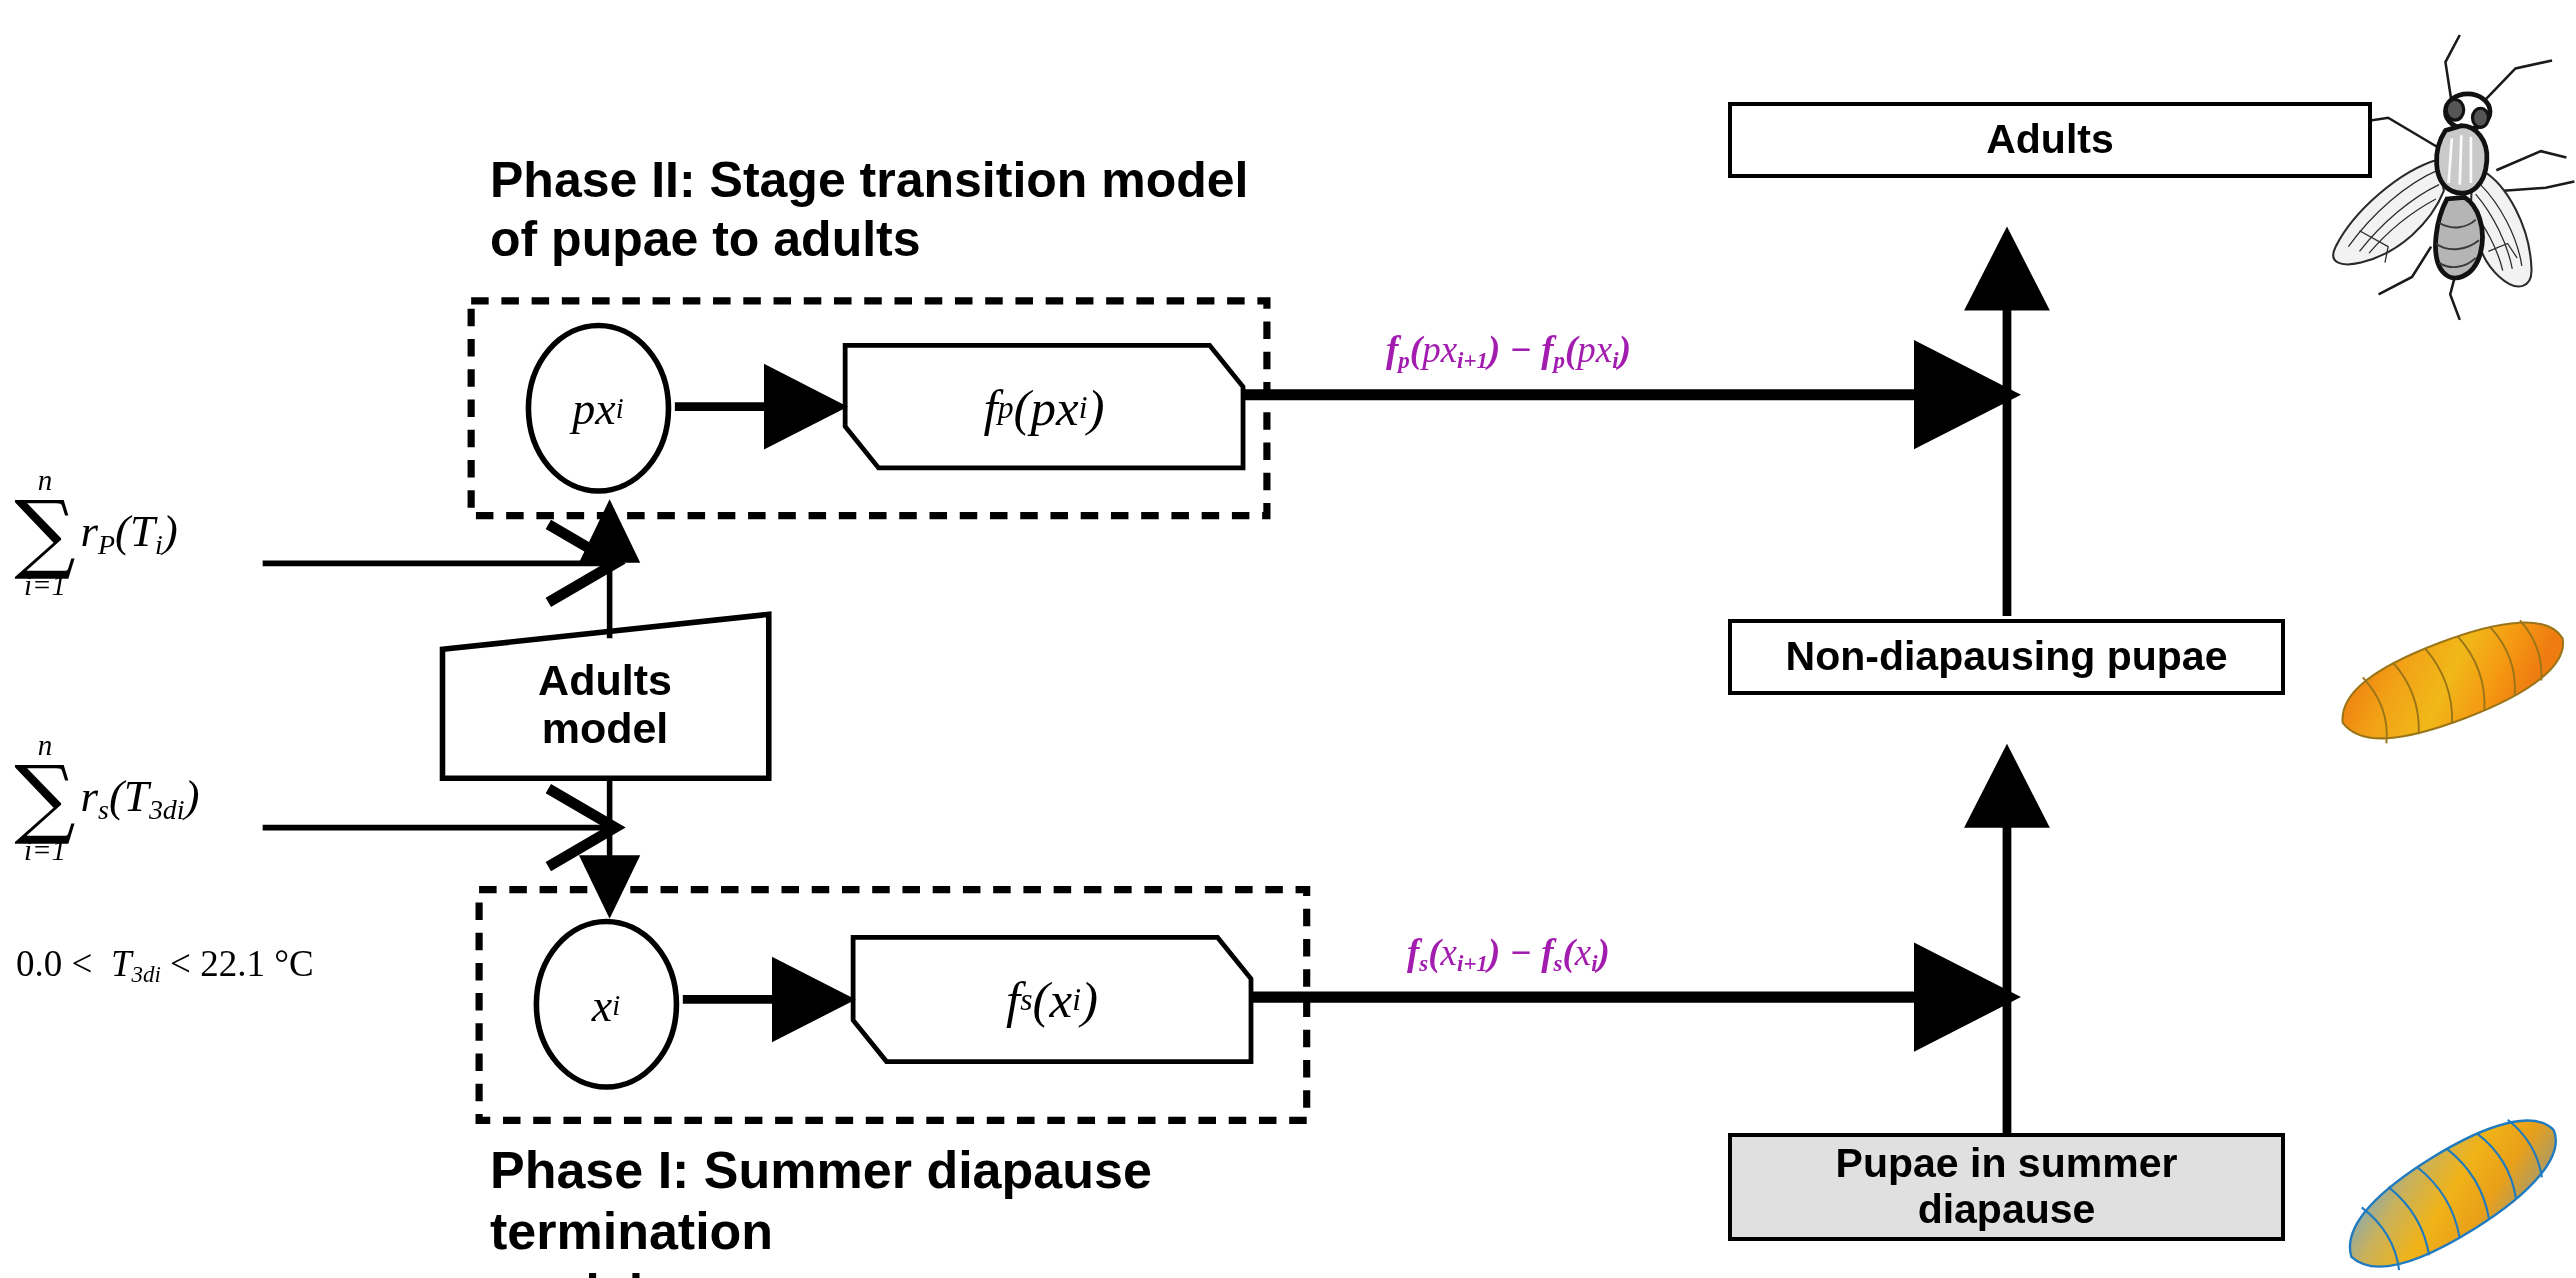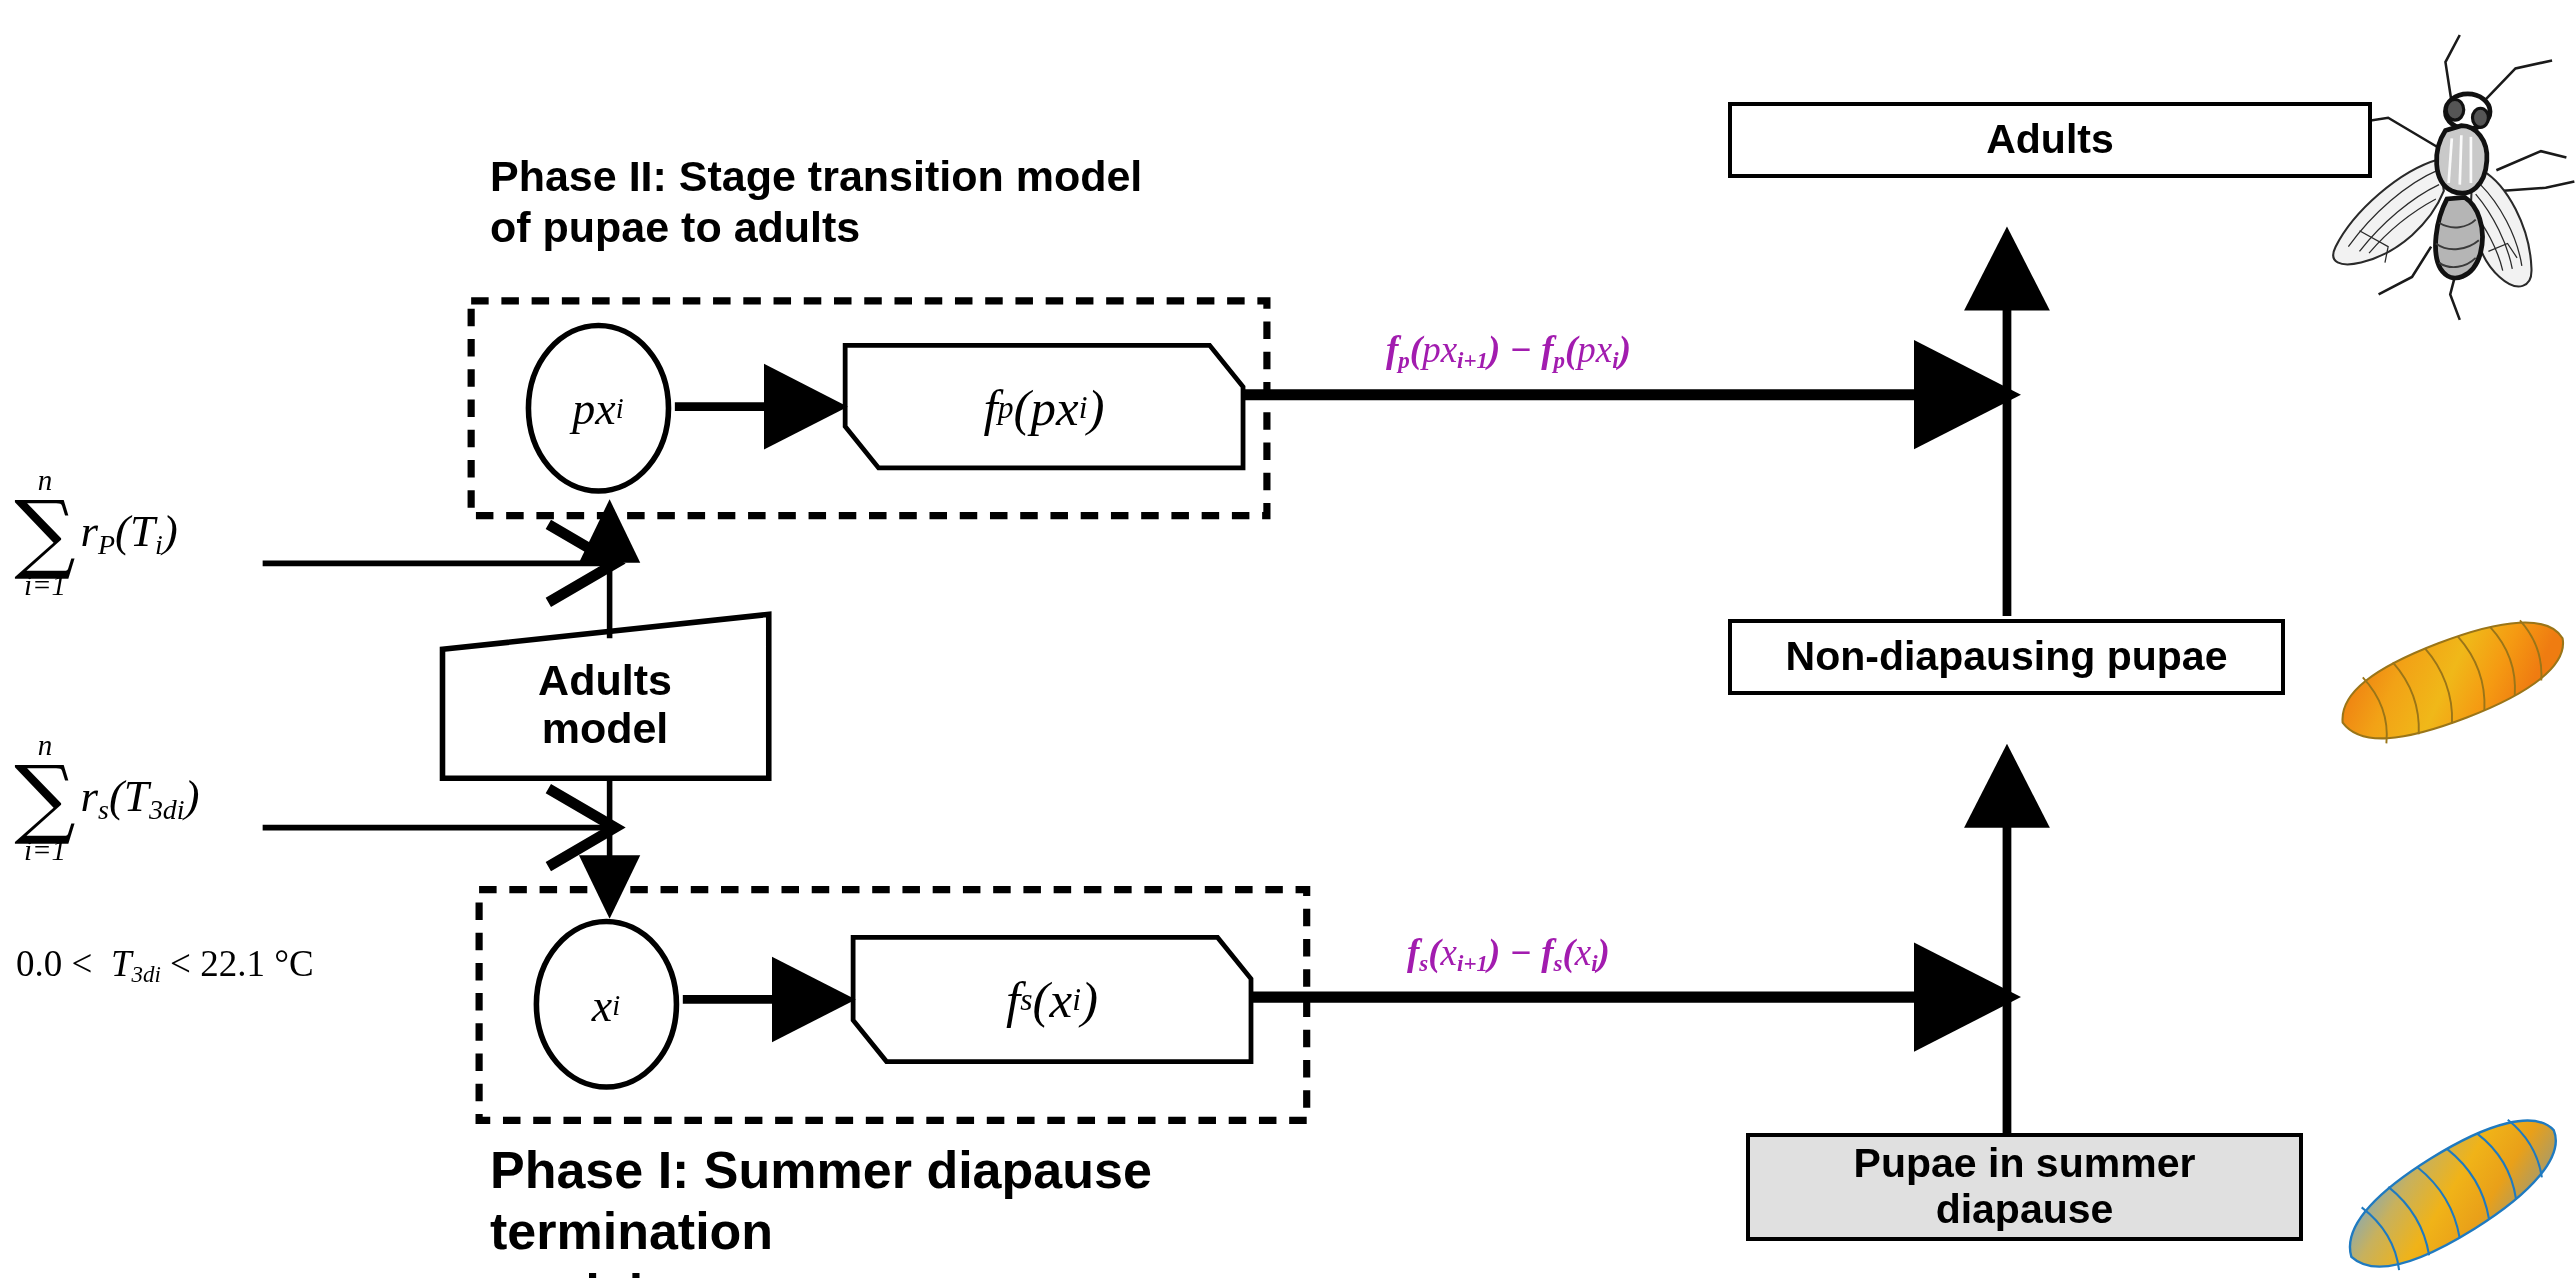--- a/index.html
+++ b/index.html
@@ -159,21 +159,21 @@
           <path d="M-64,-50 C-52,-16 -52,16 -66,50"></path>
           <path d="M-20,-52 C-8,-18 -8,18 -22,52"></path>
           <path d="M24,-51 C36,-17 36,17 22,51"></path>
           <path d="M66,-48 C78,-16 78,16 64,48"></path>
           <path d="M108,-42 C118,-14 118,14 106,42"></path>
         </g>
       </g>
     </g>
   </svg>
 
-  <div class="heading" style="left:490px;top:151px;width:812px;font-size:43px;">
+  <div class="heading" style="left:490px;top:151px;width:812px;font-size:50px;">
     <div>Phase II: Stage transition model</div>
     <div>of pupae to adults</div>
   </div>
 
   <div class="heading" style="left:490px;top:1140px;width:923px;font-size:52px;">
     <div>Phase I: Summer diapause termination</div>
     <div>model</div>
   </div>
 
   <div class="shapetxt" style="left:442px;top:629px;width:326px;height:150px;flex-direction:column;
@@ -242,19 +242,19 @@
   </div>
 
   <div class="box" style="left:1728px;top:102px;width:644px;height:76px;font-size:41px;">
     <span>Adults</span>
   </div>
 
   <div class="box" style="left:1728px;top:619px;width:557px;height:76px;font-size:41px;">
     <span>Non-diapausing pupae</span>
   </div>
 
-  <div class="box gray" style="left:1728px;top:1133px;width:557px;height:108px;font-size:41px;flex-direction:column;margin-left:18px;">
+  <div class="box gray" style="left:1728px;top:1133px;width:557px;height:108px;font-size:41px;flex-direction:column;">
     <span>Pupae in summer</span>
     <span>diapause</span>
   </div>
 
 </div>
 
 
 </body></html>

